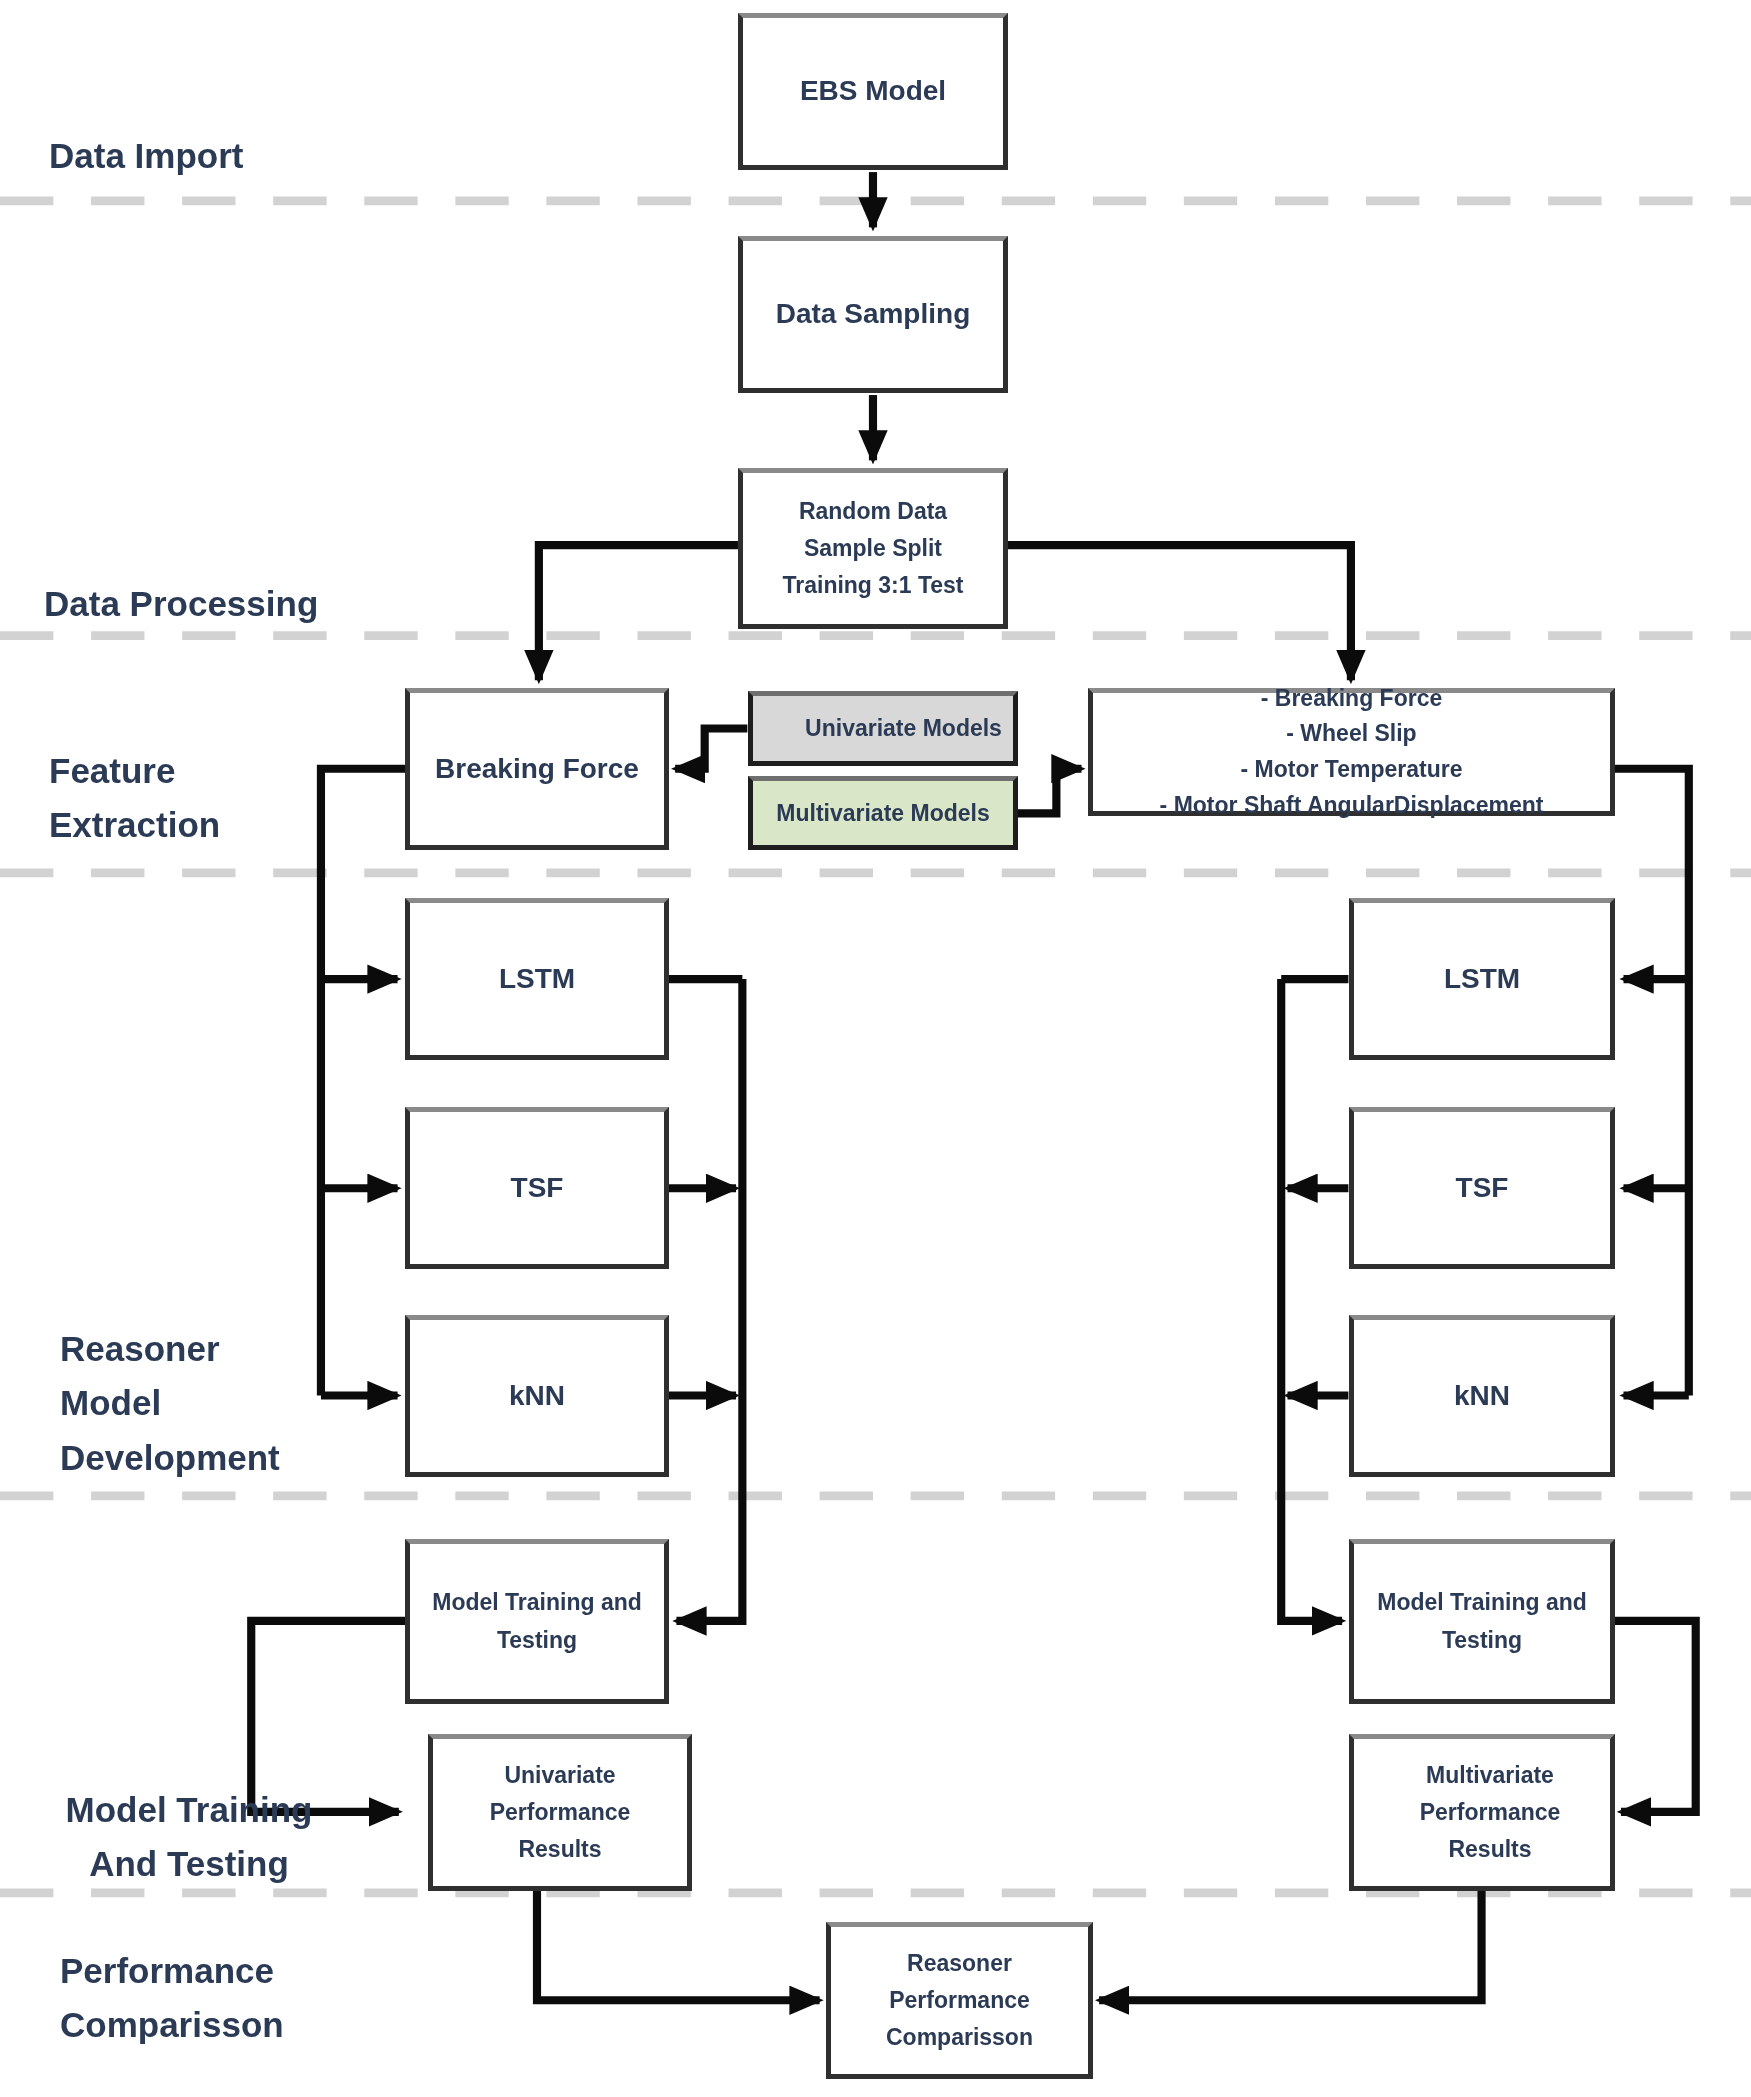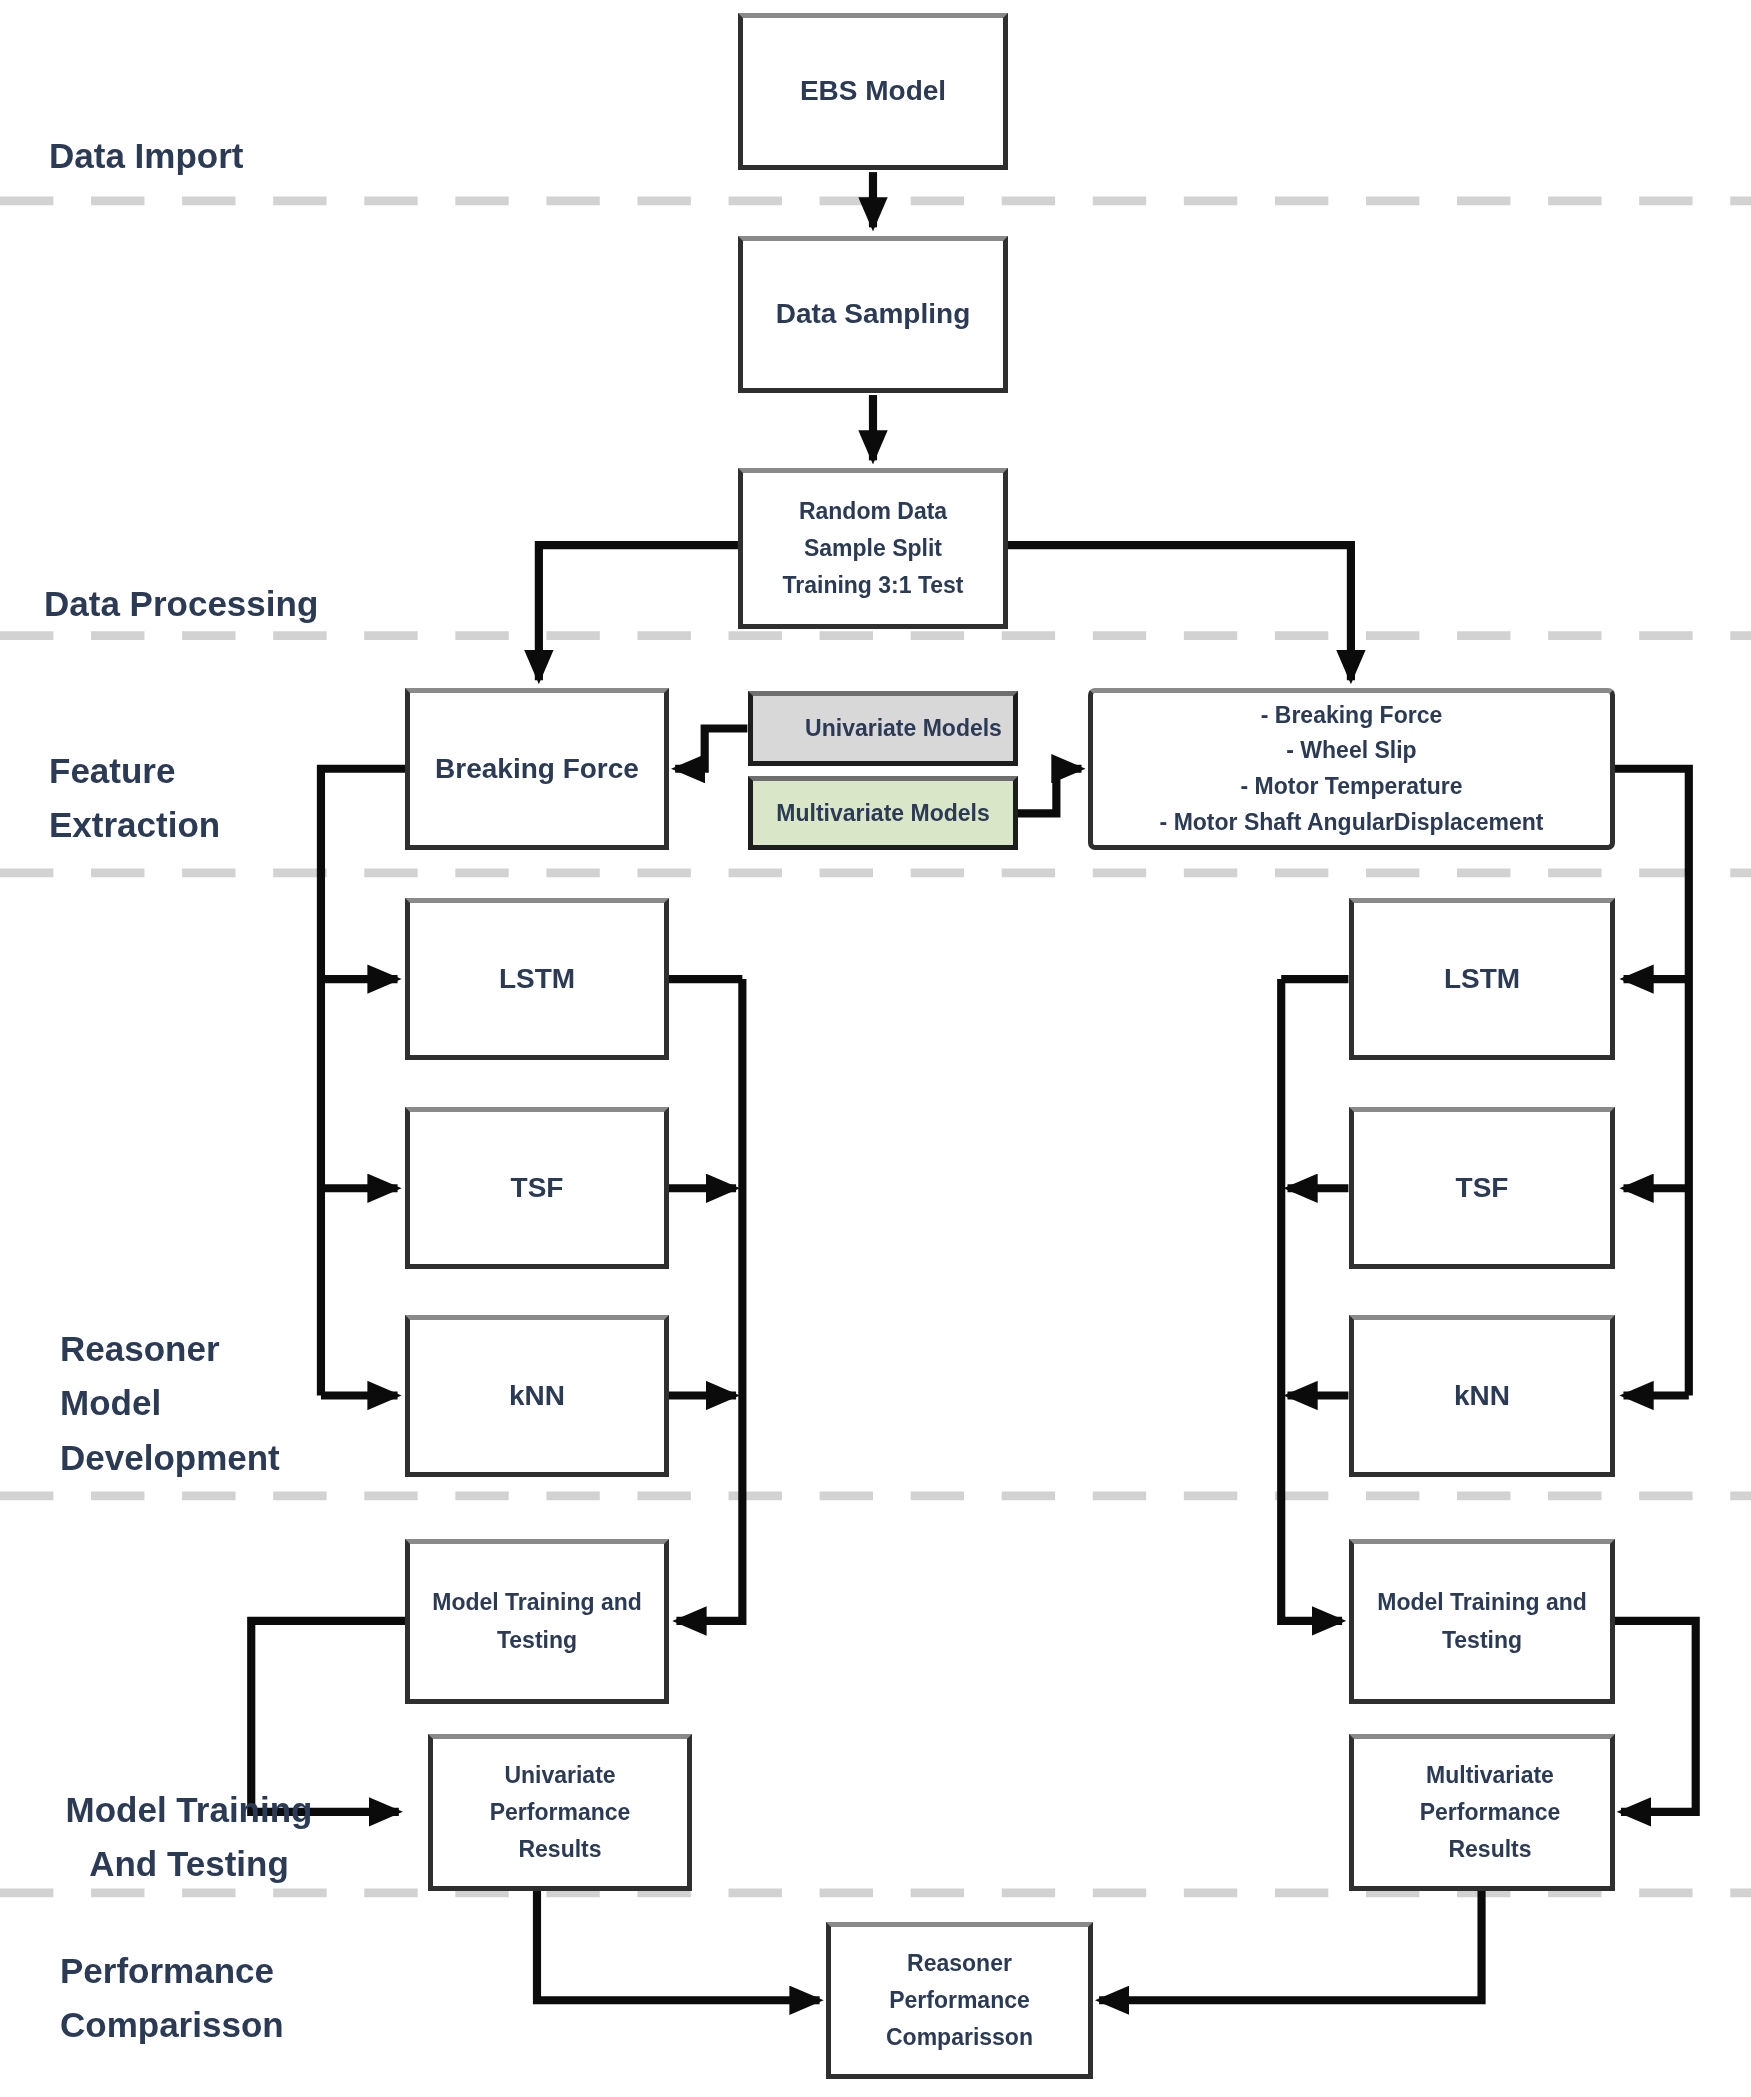--- a/index.html
+++ b/index.html
@@ -121,21 +121,21 @@
 
   <div class="node" style="left:738px;top:12.6px;width:270px;height:157px;">EBS Model</div>
   <div class="node" style="left:738px;top:236px;width:270px;height:157px;text-align:center;">Data Sampling</div>
   <div class="node threeline" style="left:738px;top:468px;width:270px;height:161px;">Random Data
 Sample Split
 Training 3:1 Test</div>
 
   <div class="node" style="left:405px;top:688px;width:264px;height:162px;">Breaking Force</div>
   <div class="node small uni" style="left:748px;top:691px;width:270px;height:75px;">Univariate Models</div>
   <div class="node small multi" style="left:748px;top:776px;width:270px;height:74px;">Multivariate Models</div>
-  <div class="node features" style="left:1088px;top:688px;width:527px;height:162px;border-radius:7px;">- Breaking Force
+  <div class="node features" style="left:1088px;top:688px;width:527px;height:128px;">- Breaking Force
 - Wheel Slip
 - Motor Temperature
 - Motor Shaft AngularDisplacement</div>
 
   <div class="node" style="left:405px;top:898px;width:264px;height:162px;">LSTM</div>
   <div class="node" style="left:405px;top:1107px;width:264px;height:162px;">TSF</div>
   <div class="node" style="left:405px;top:1315px;width:264px;height:162px;">kNN</div>
 
   <div class="node" style="left:1349px;top:898px;width:266px;height:162px;">LSTM</div>
   <div class="node" style="left:1349px;top:1107px;width:266px;height:162px;">TSF</div>

